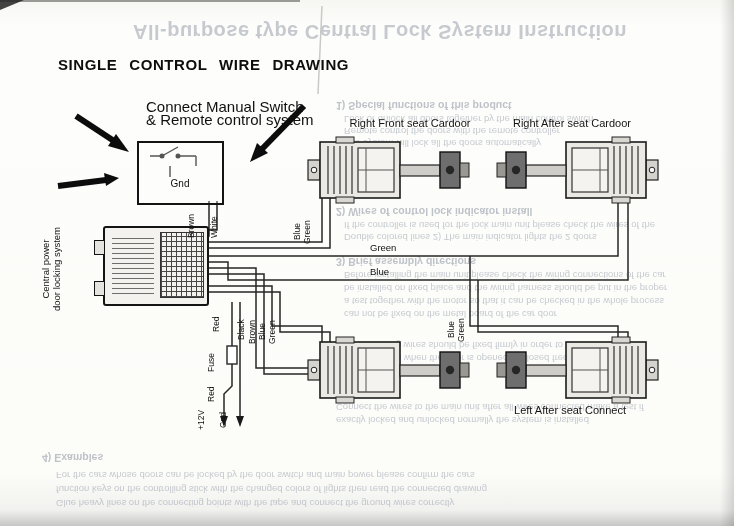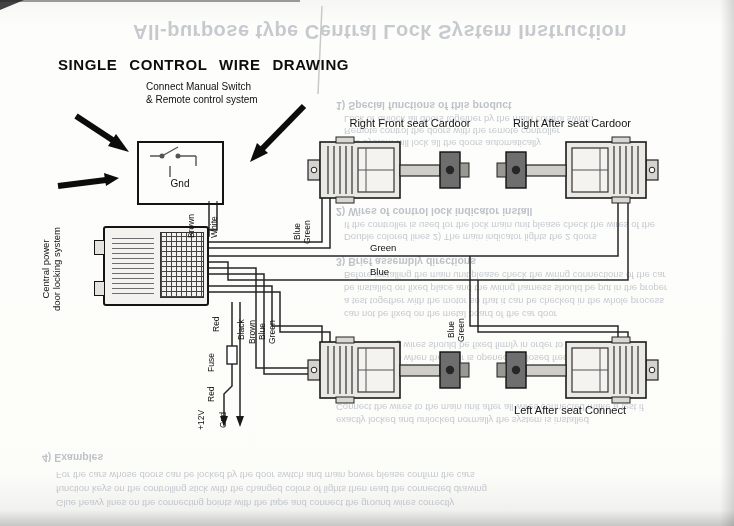--- a/index.html
+++ b/index.html
@@ -17,21 +17,21 @@
   .ghost{position:absolute;color:#98a0ac;opacity:.55;filter:blur(.5px);
          transform:scaleY(-1);font-size:9.5px;line-height:11px;white-space:nowrap;overflow:hidden;}
   .ghost-h{font-weight:bold;font-size:10.5px;color:#8b93a0;}
   .ghost-title{position:absolute;left:48px;top:20px;width:664px;text-align:center;
          font-size:20px;font-weight:bold;letter-spacing:.5px;color:#a2a9b3;opacity:.6;
          filter:blur(.6px);transform:scaleY(-1);white-space:nowrap;}
 
   .title{position:absolute;left:58px;top:56px;font-size:15px;font-weight:bold;
          letter-spacing:.6px;word-spacing:7px;color:#0d0d0d;}
 
-  .note{position:absolute;left:146px;top:80px;font-size:10px;line-height:13px;color:#101010;}
+  .note{position:absolute;left:146px;top:100px;font-size:15px;line-height:13px;color:#101010;}
 
   .switch-box{position:absolute;left:137px;top:141px;width:83px;height:60px;
          border:2px solid #141414;background:rgba(255,255,255,.25);}
   .gnd-label{position:absolute;left:158px;top:178px;width:44px;text-align:center;
          font-size:10px;color:#101010;}
 
   .control-unit{position:absolute;left:103px;top:226px;width:102px;height:76px;
          border:2px solid #141414;border-radius:3px;background:#f3f2ee;}
   .cu-vents{position:absolute;left:7px;top:6px;width:42px;height:60px;
          background:repeating-linear-gradient(0deg,#6d6d6d 0 1px,transparent 1px 5px);}

